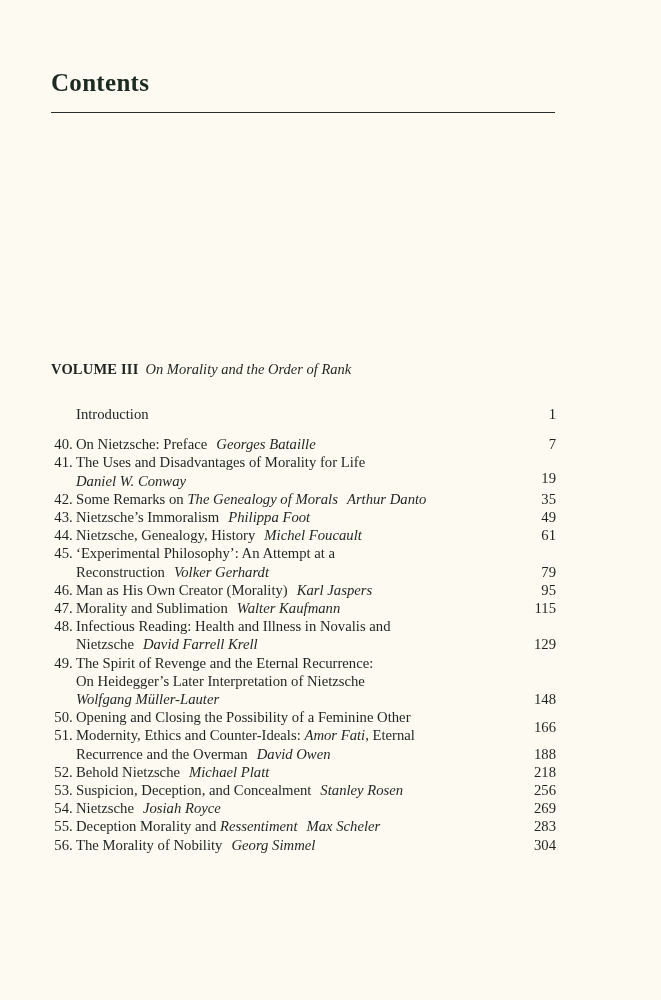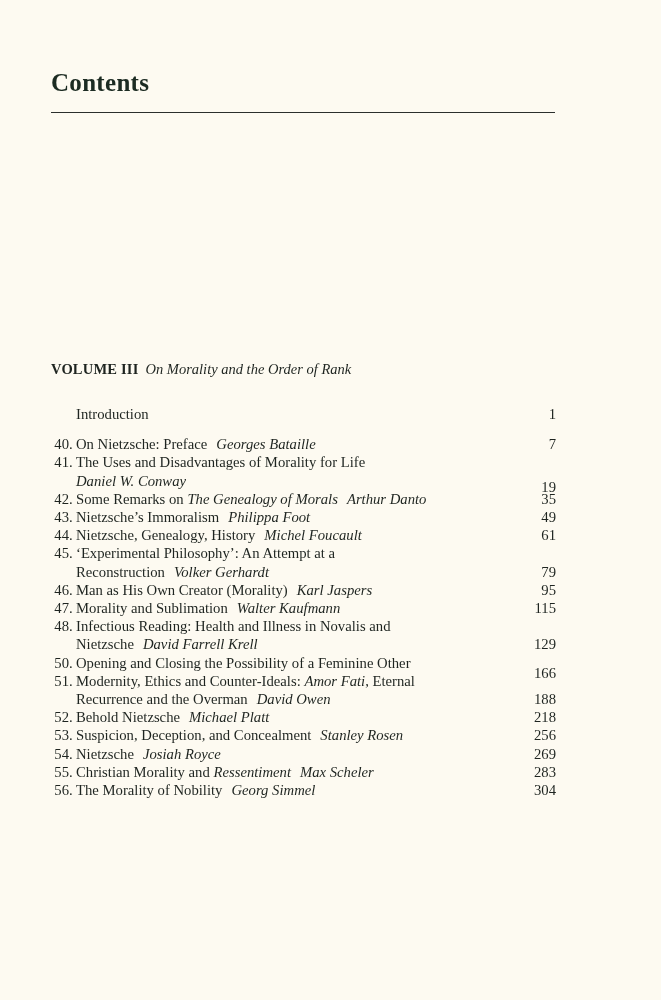--- a/index.html
+++ b/index.html
@@ -140,21 +140,21 @@
         <div class="entry-lines">
           <div class="line"><span class="num">40.</span><span>On Nietzsche: Preface</span><span class="author">Georges Bataille</span></div>
         </div>
         <div class="pageno" style="top: 0px;">7</div>
       </div>
       <div class="toc-row">
         <div class="entry-lines">
           <div class="line"><span class="num">41.</span><span>The Uses and Disadvantages of Morality for Life</span></div>
           <div class="line cont"><span class="it">Daniel W. Conway</span></div>
         </div>
-        <div class="pageno" style="top: 25px;">19</div>
+        <div class="pageno" style="top: 16px;">19</div>
       </div>
       <div class="toc-row">
         <div class="entry-lines">
           <div class="line"><span class="num">42.</span><span>Some Remarks on </span><span class="it">The Genealogy of Morals</span><span class="author">Arthur Danto</span></div>
         </div>
         <div class="pageno" style="top: 0px;">35</div>
       </div>
       <div class="toc-row">
         <div class="entry-lines">
           <div class="line"><span class="num">43.</span><span>Nietzsche’s Immoralism</span><span class="author">Philippa Foot</span></div>
@@ -188,20 +188,28 @@
       </div>
       <div class="toc-row">
         <div class="entry-lines">
           <div class="line"><span class="num">48.</span><span>Infectious Reading: Health and Illness in Novalis and</span></div>
           <div class="line cont"><span>Nietzsche</span><span class="author">David Farrell Krell</span></div>
         </div>
         <div class="pageno" style="top: 18.2px;">129</div>
       </div>
       <div class="toc-row">
         <div class="entry-lines">
+          <div class="line"><span class="num">49.</span><span>The Spirit of Revenge and the Eternal Recurrence:</span></div>
+          <div class="line cont"><span>On Heidegger’s Later Interpretation of Nietzsche</span></div>
+          <div class="line cont"><span class="it">Wolfgang Müller-Lauter</span></div>
+        </div>
+        <div class="pageno" style="top: 36.4px;">148</div>
+      </div>
+      <div class="toc-row">
+        <div class="entry-lines">
           <div class="line"><span class="num">50.</span><span>Opening and Closing the Possibility of a Feminine Other</span></div>
         </div>
         <div class="pageno" style="top: 10px;">166</div>
       </div>
       <div class="toc-row">
         <div class="entry-lines">
           <div class="line"><span class="num">51.</span><span>Modernity, Ethics and Counter-Ideals: </span><span class="it">Amor Fati</span><span>, Eternal</span></div>
           <div class="line cont"><span>Recurrence and the Overman</span><span class="author">David Owen</span></div>
         </div>
         <div class="pageno" style="top: 18.2px;">188</div>
@@ -219,21 +227,21 @@
         <div class="pageno" style="top: 0px;">256</div>
       </div>
       <div class="toc-row">
         <div class="entry-lines">
           <div class="line"><span class="num">54.</span><span>Nietzsche</span><span class="author">Josiah Royce</span></div>
         </div>
         <div class="pageno" style="top: 0px;">269</div>
       </div>
       <div class="toc-row">
         <div class="entry-lines">
-          <div class="line"><span class="num">55.</span><span>Christian Morality and </span><span class="it">Ressentiment</span><span class="author">Max Scheler</span></div>
+          <div class="line"><span class="num">55.</span><span>Deception Morality and </span><span class="it">Ressentiment</span><span class="author">Max Scheler</span></div>
         </div>
         <div class="pageno" style="top: 0px;">283</div>
       </div>
       <div class="toc-row">
         <div class="entry-lines">
           <div class="line"><span class="num">56.</span><span>The Morality of Nobility</span><span class="author">Georg Simmel</span></div>
         </div>
         <div class="pageno" style="top: 0px; text-align: right;">304</div>
       </div>
     </div>

